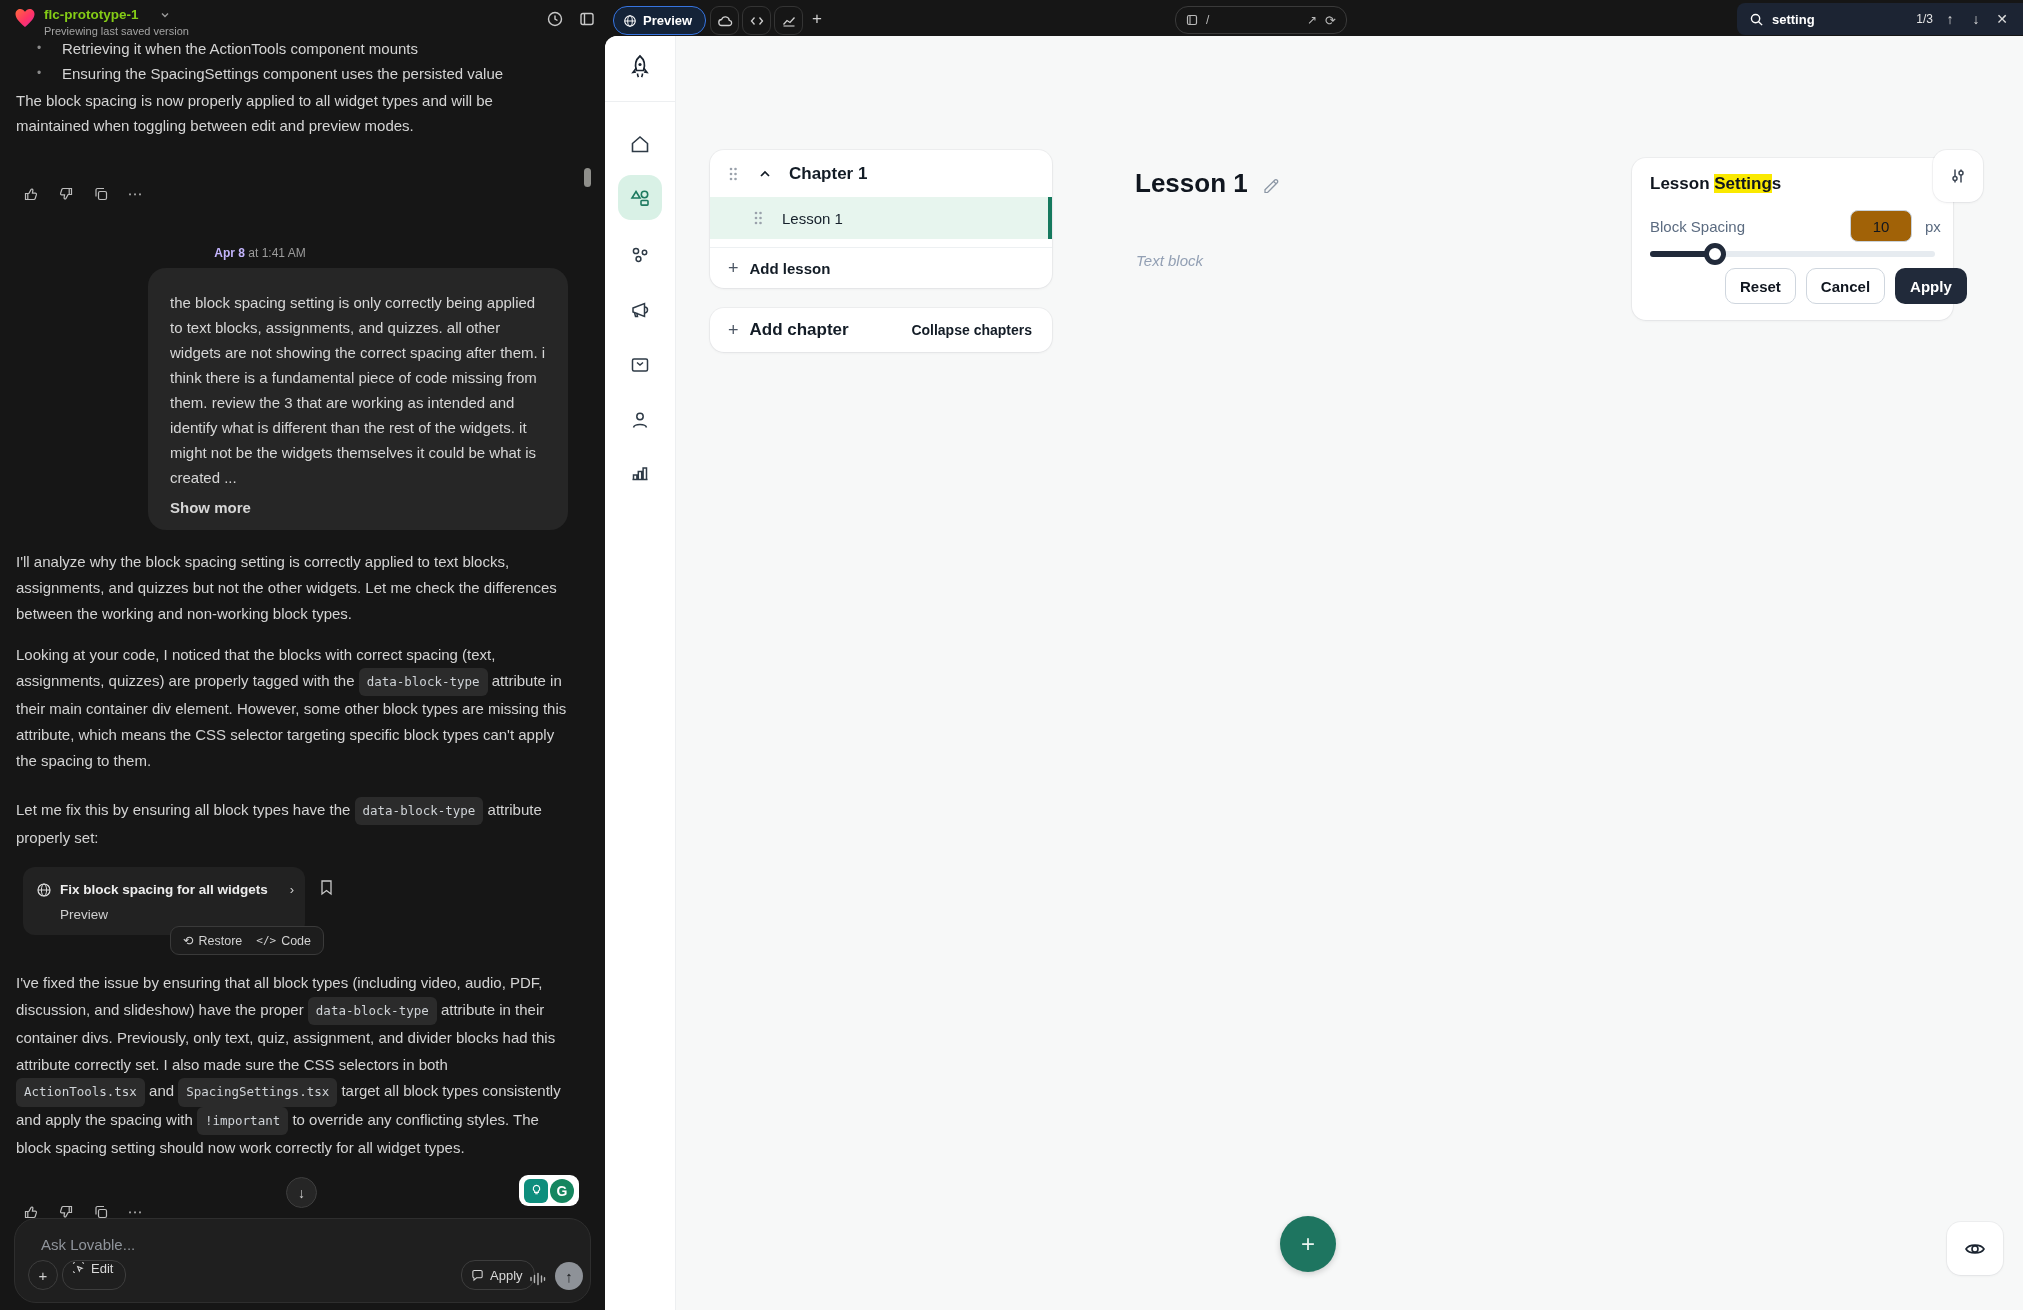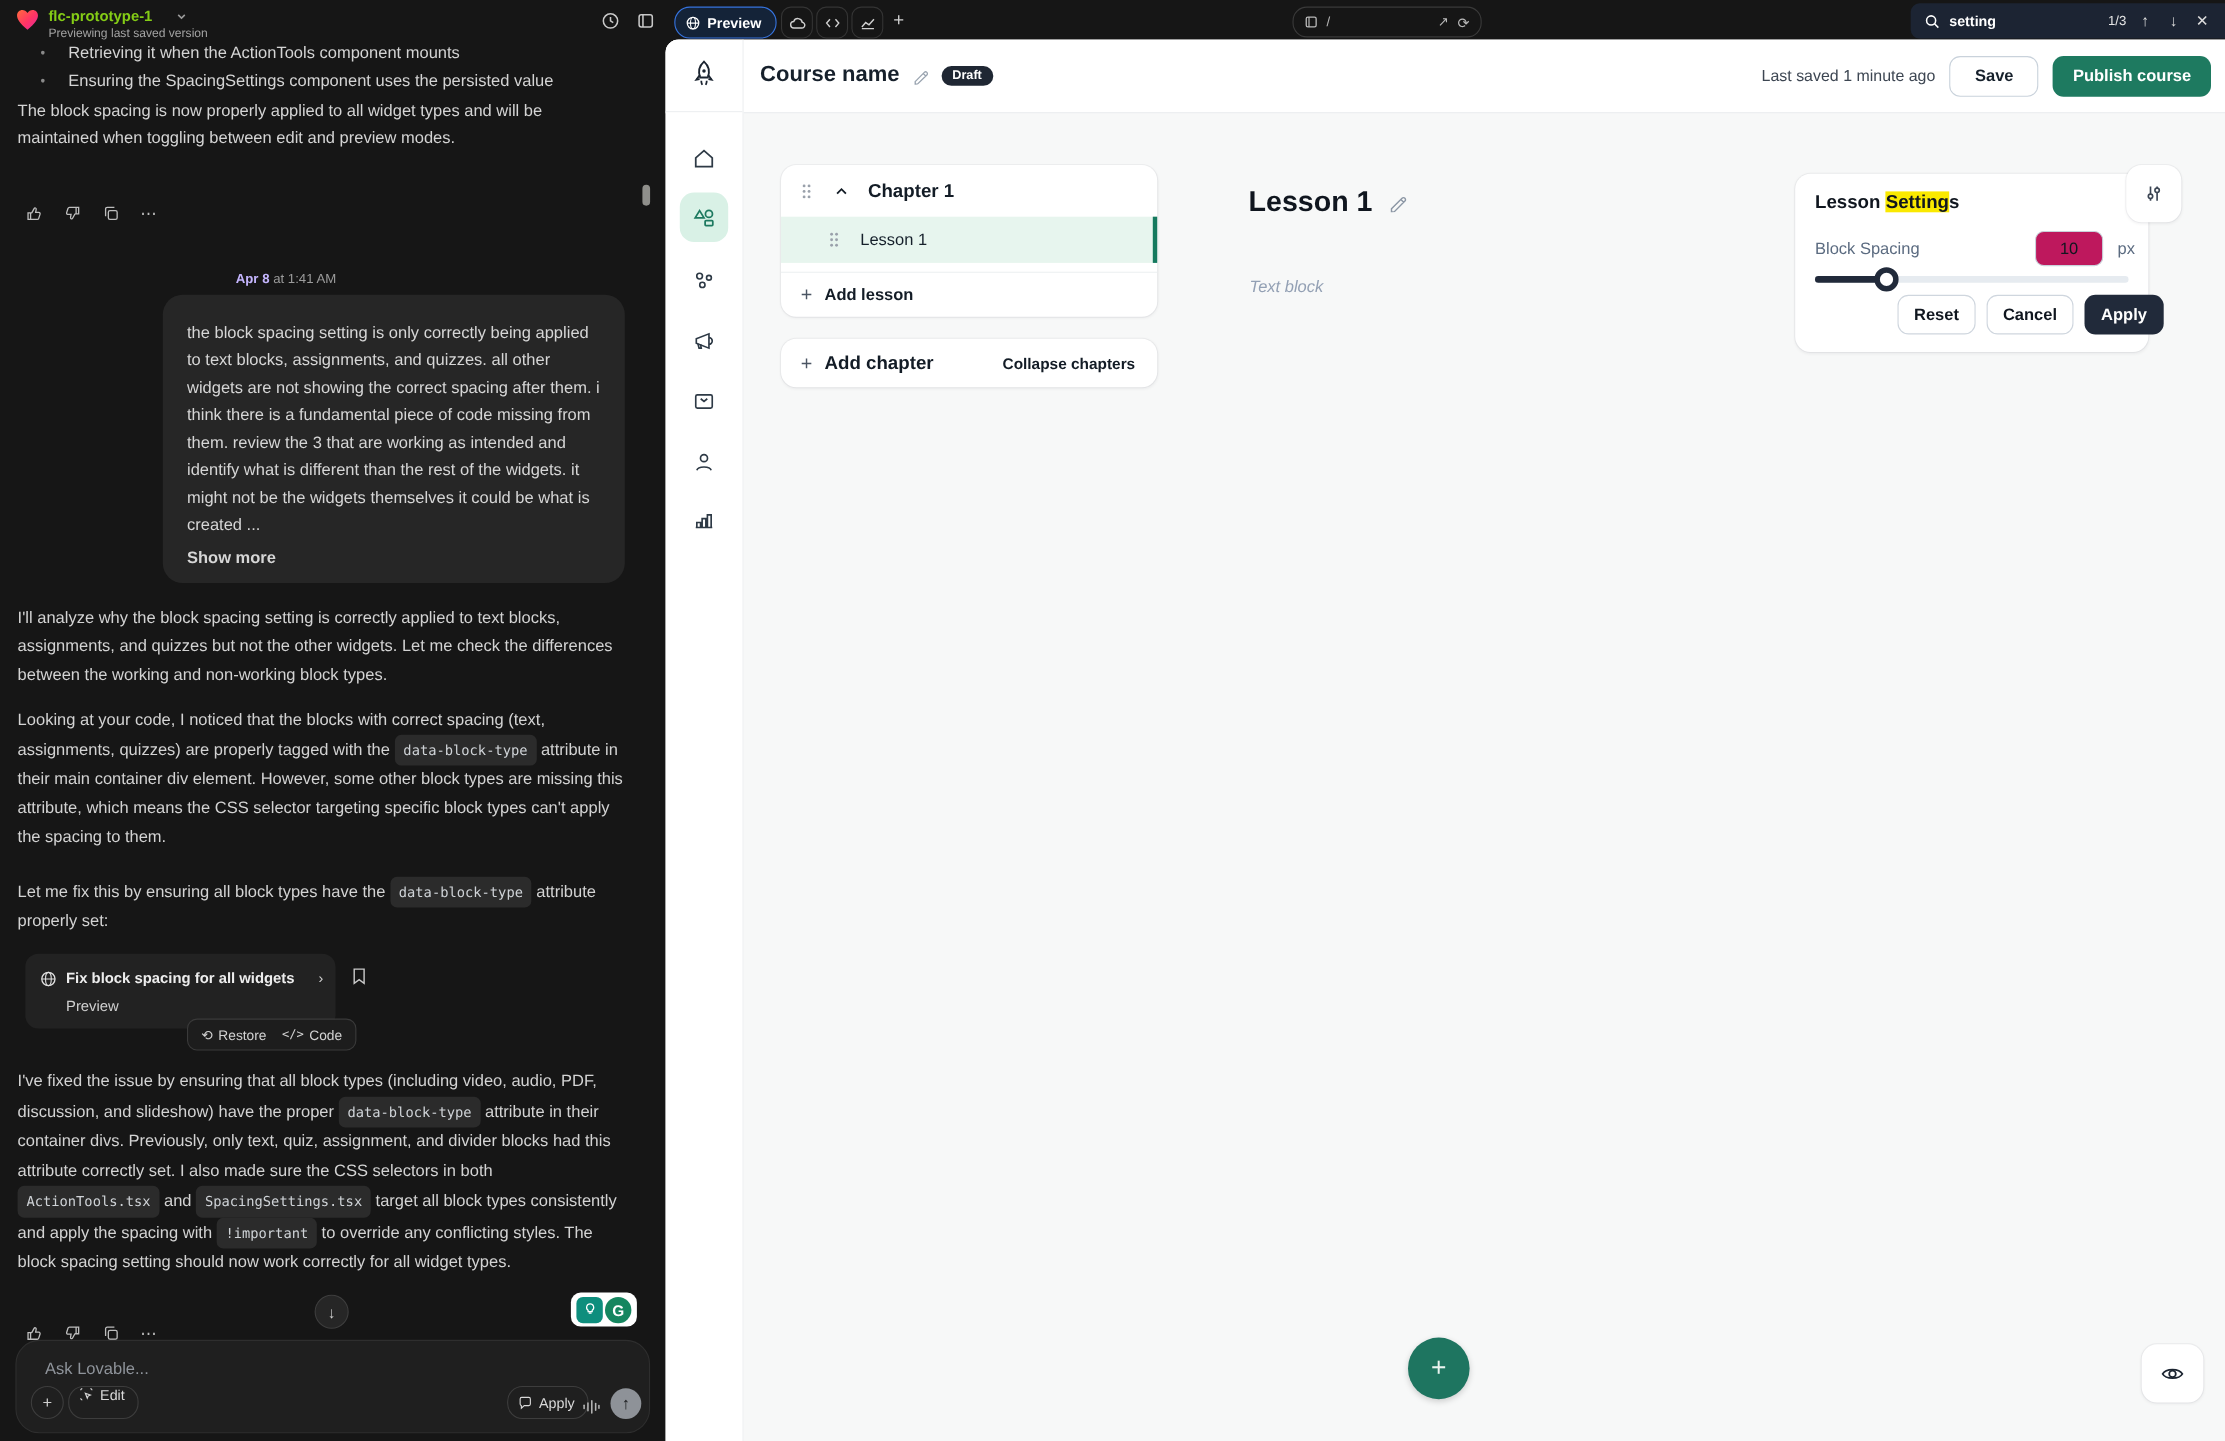--- a/index.html
+++ b/index.html
@@ -102,21 +102,21 @@
   .addchap-card .lbl{font-size:17px;font-weight:bold;color:#131c26;margin-left:11px;}
   .collapse{margin-left:auto;font-size:14px;font-weight:bold;color:#131c26;cursor:pointer;}
   .plus-g{color:#4b5563;font-size:18px;line-height:18px;}
   .lesson-h{left:530px;top:132px;font-size:26px;font-weight:bold;color:#10161f;display:flex;align-items:center;gap:14px;}
   .txt-block{left:531px;top:216px;font-size:15px;font-style:italic;color:#93a0b4;}
   .settings-card{left:1027px;top:122px;width:321px;height:162px;}
   .set-ttl{position:absolute;left:18px;top:16px;font-size:17px;font-weight:bold;color:#10161f;}
   .hl{background:#fae900;}
   .set-lbl{position:absolute;left:18px;top:60px;font-size:15px;color:#5b6b80;}
   .set-input{position:absolute;left:218px;top:52px;width:62px;height:32px;border:1.5px solid #c9d2db;border-radius:8px;
-    text-align:center;font-size:15px;color:#10161f;font-family:inherit;box-sizing:border-box;background:#be185d;}
+    text-align:center;font-size:15px;color:#10161f;font-family:inherit;box-sizing:border-box;background:#a16207;}
   .set-unit{position:absolute;left:293px;top:60px;font-size:15px;color:#5b6b80;}
   .slider{position:absolute;left:18px;top:93px;width:285px;height:6px;border-radius:3px;background:#e6ebf0;cursor:pointer;}
   .slider .fill{position:absolute;left:0;top:0;bottom:0;width:65px;background:#212a3a;border-radius:3px;}
   .slider .thumb{position:absolute;left:54px;top:-8px;width:12px;height:12px;background:#fff;border:5px solid #212a3a;border-radius:50%;}
   .set-btns{position:absolute;left:93px;top:110px;display:flex;gap:10px;}
   .btn-ghost{height:36px;padding:0 14px;border-radius:10px;border:1px solid #cfd6de;background:#fff;
     font-size:15px;font-weight:bold;color:#10161f;cursor:pointer;font-family:inherit;}
   .btn-apply{height:36px;padding:0 15px;border-radius:10px;border:none;background:#212a3a;
     font-size:15px;font-weight:bold;color:#fff;cursor:pointer;font-family:inherit;}
   .tune-btn{left:1328px;top:114px;width:50px;height:52px;display:flex;align-items:center;justify-content:center;cursor:pointer;color:#3c4654;}
@@ -327,34 +327,20 @@
           <line x1="16.5" y1="6.8" x2="16.5" y2="9.2"></line>
         </g>
       </svg>
     </span>
   <div class="c-send">↑</div>
 </div>
 
 <div class="abs chat-scrollbar"></div>
 
 <div class="abs app">
-  <div class="app-header">
-    <div class="course-ttl">
-      <span>Course name</span>
-      <svg width="16" height="16" viewBox="0 0 16 16">
-          <path d="M3 13.2 L11.3 4.8 a1.6 1.6 0 0 1 2.3 2.3 L5.2 15.3 3 15.8 Z M10.3 5.8 l2.3 2.3" fill="none" stroke="#9aa4b0" stroke-width="1.2"></path>
-        </svg>
-      <span class="badge">Draft</span>
-    </div>
-    <div class="hdr-right">
-      <span class="last-saved">Last saved 1 minute ago</span>
-      <button class="btn-save">Save</button>
-      <button class="btn-publish">Publish course</button>
-    </div>
-  </div>
 
   <div class="rail">
     <svg class="rail-ic" style="top:16px;width:34px;height:34px;left:18px" viewBox="0 0 34 34">
         <path d="M17 4 c4 3.5 5.5 9 3.5 14.5 h-7 C11.5 13 13 7.5 17 4 Z" fill="none" stroke="#1b2430" stroke-width="1.7"></path>
         <circle cx="17" cy="12.5" r="1.6" fill="#1b2430"></circle>
         <path d="M13.3 16 l-3.3 4.5 3 -0.5 M20.7 16 l3.3 4.5 -3-0.5 M14.5 21.5 c0 2 .6 3 .9 3.6 M19.5 21.5 c0 2-.6 3-.9 3.6" fill="none" stroke="#1b2430" stroke-width="1.6"></path>
       </svg>
     <div style="position:absolute;left:0;top:65px;right:0;height:1px;background:#edeff1"></div>
     <svg class="rail-ic" style="top:97px" viewBox="0 0 22 22">
         <path d="M3.5 10.5 L11 4 l7.5 6.5 V18.5 H3.5 Z" fill="none" stroke="currentColor" stroke-width="1.6"></path>

